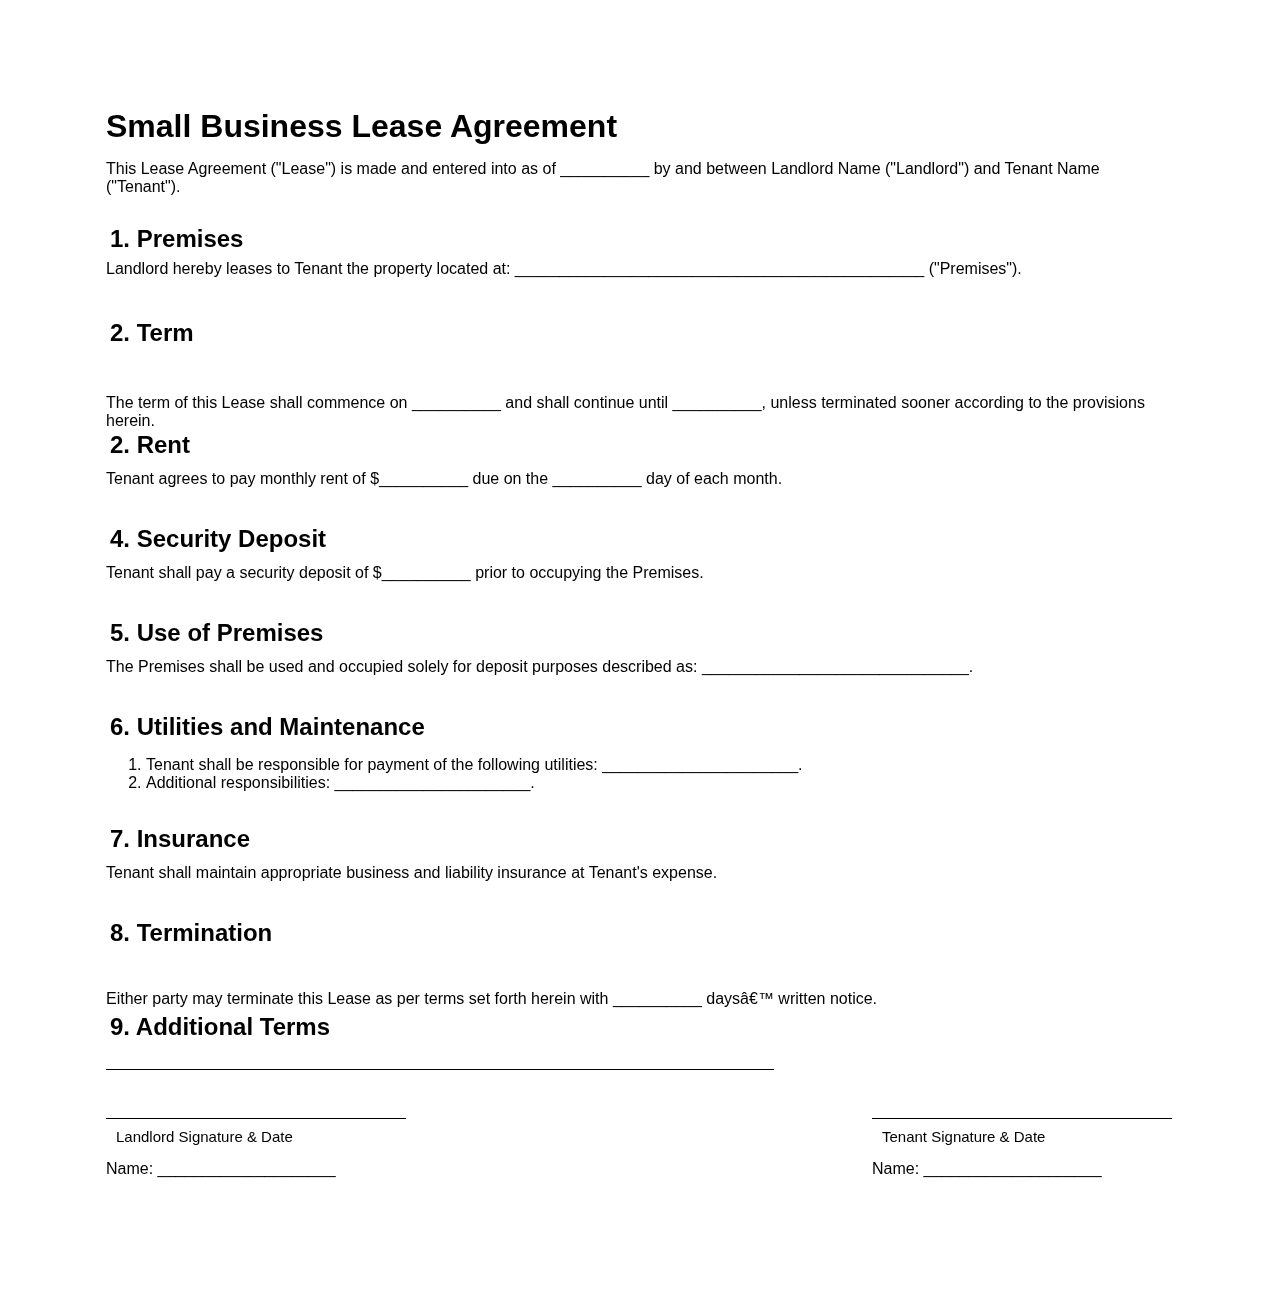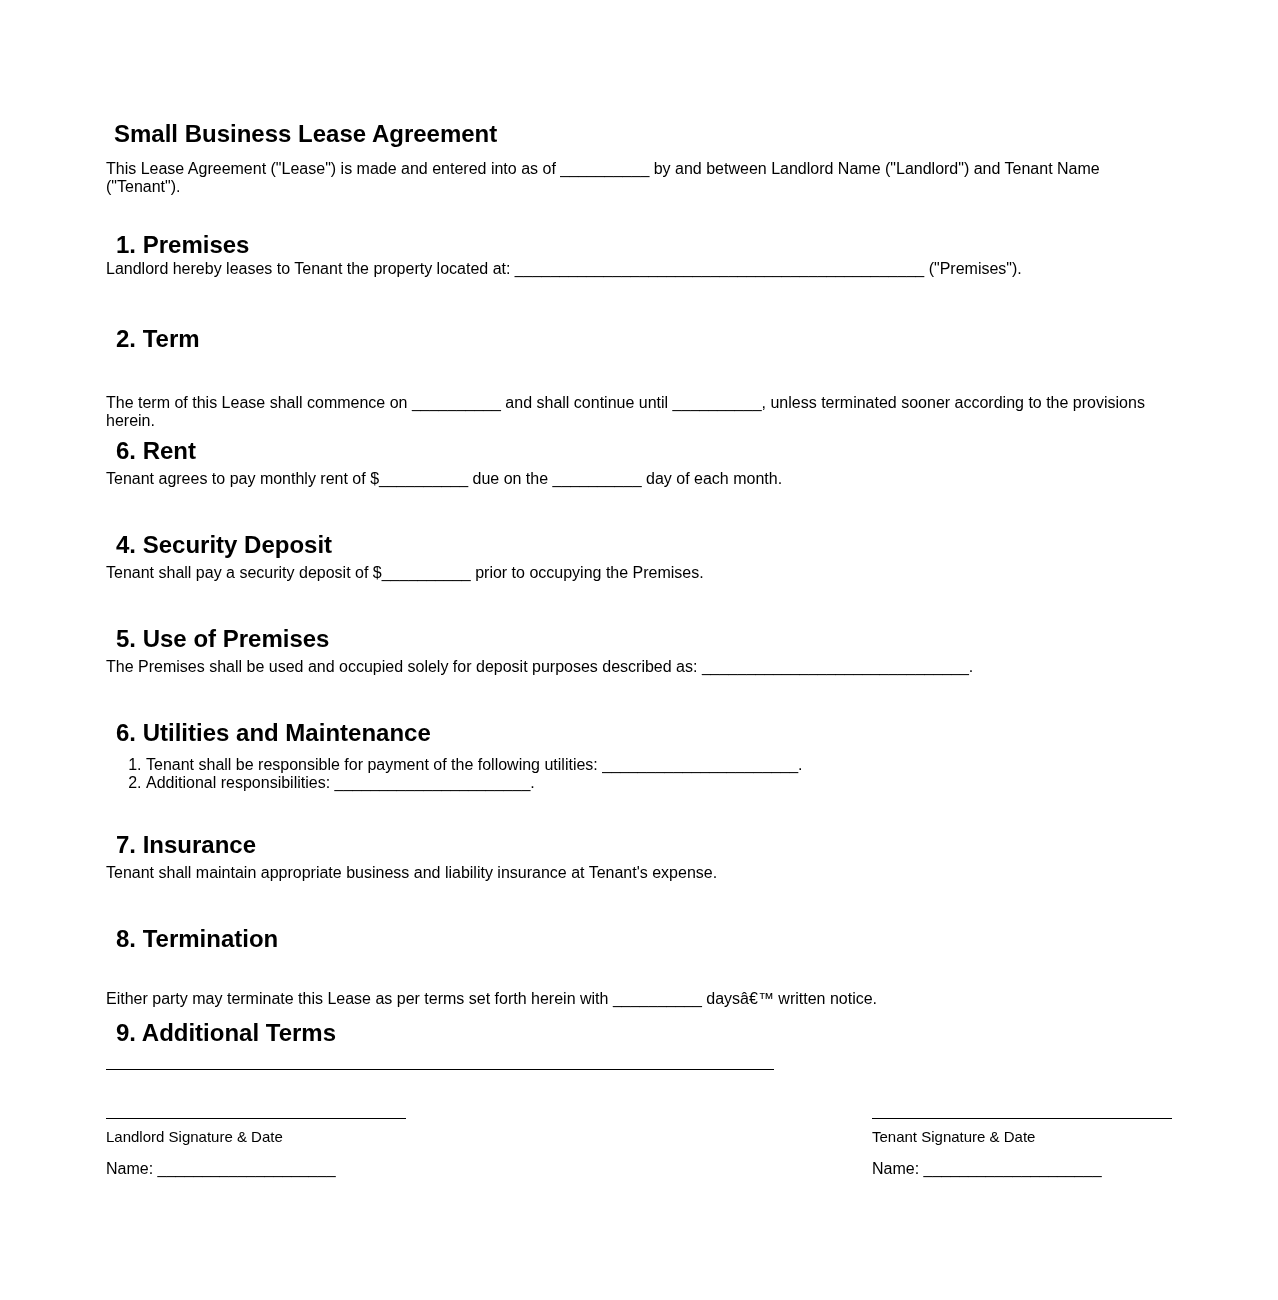--- a/index.html
+++ b/index.html
@@ -2,54 +2,54 @@
 <html><head>
 <meta charset="utf-8">
 <style>
   html, body { margin: 0; padding: 0; background: #ffffff; }
   body {
     width: 1278px; height: 1300px; position: relative; overflow: hidden;
     font-family: "Liberation Sans", sans-serif; color: #000000;
   }
   .doc { position: absolute; left: 106px; top: 0; width: 1066px; }
   h1 {
-    position: absolute; left: 0; top: 107px; margin: 8px;
-    font-size: 24px; font-weight: bold; line-height: 38px; white-space: nowrap;
+    position: absolute; left: 0; top: 107px; margin: 0;
+    font-size: 32px; font-weight: bold; line-height: 38px; white-space: nowrap;
   }
   h2 {
-    position: absolute; left: 0; margin: 10px;
+    position: absolute; left: 0; margin: 4px;
     font-size: 24px; font-weight: bold; line-height: 28px; white-space: nowrap; text-align: center;
   }
   p, .line {
     position: absolute; left: 0; margin: 0;
     font-size: 16px; line-height: 18px;
   }
   .nowrap { white-space: nowrap; }
   .intro { top: 160px; width: 1010px; }
   .term-p { top: 358px; width: 1060px; margin-top: 36px; }
   ol { position: absolute; left: 0; top: 756px; margin: 0; padding: 0 0 0 40px; font-size: 16px; line-height: 18px; }
   ol li { white-space: nowrap; }
   .rule { position: absolute; height: 0; border-top: 1px solid #000; }
-  .sig-label { position: absolute; font-size: 15px; line-height: 18px; white-space: nowrap; }
+  .sig-label { position: absolute; font-size: 15px; line-height: 18px; white-space: nowrap; margin-left: 10px; }
   .name-line { position: absolute; font-size: 16px; line-height: 18px; white-space: nowrap; }
 </style>
 </head>
 <body>
 
 <div class="doc">
   <h1>Small Business Lease Agreement</h1>
   <p class="intro">This Lease Agreement ("Lease") is made and entered into as of __________ by and between Landlord Name ("Landlord") and Tenant Name ("Tenant").</p>
 
   <h2 style="top:221px">1. Premises</h2>
   <p class="nowrap" style="top:260px">Landlord hereby leases to Tenant the property located at: ______________________________________________ ("Premises").</p>
 
   <h2 style="top:315px">2. Term</h2>
   <p class="term-p">The term of this Lease shall commence on __________ and shall continue until __________, unless terminated sooner according to the provisions herein.</p>
 
-  <h2 style="top:427px">6. Rent</h2>
+  <h2 style="top:427px">2. Rent</h2>
   <p class="nowrap" style="top:470px">Tenant agrees to pay monthly rent of $__________ due on the __________ day of each month.</p>
 
   <h2 style="top:521px">4. Security Deposit</h2>
   <p class="nowrap" style="top:564px">Tenant shall pay a security deposit of $__________ prior to occupying the Premises.</p>
 
   <h2 style="top:615px">5. Use of Premises</h2>
   <p class="nowrap" style="top:658px">The Premises shall be used and occupied solely for deposit purposes described as: ______________________________.</p>
 
   <h2 style="top:709px">6. Utilities and Maintenance</h2>
   <ol>

